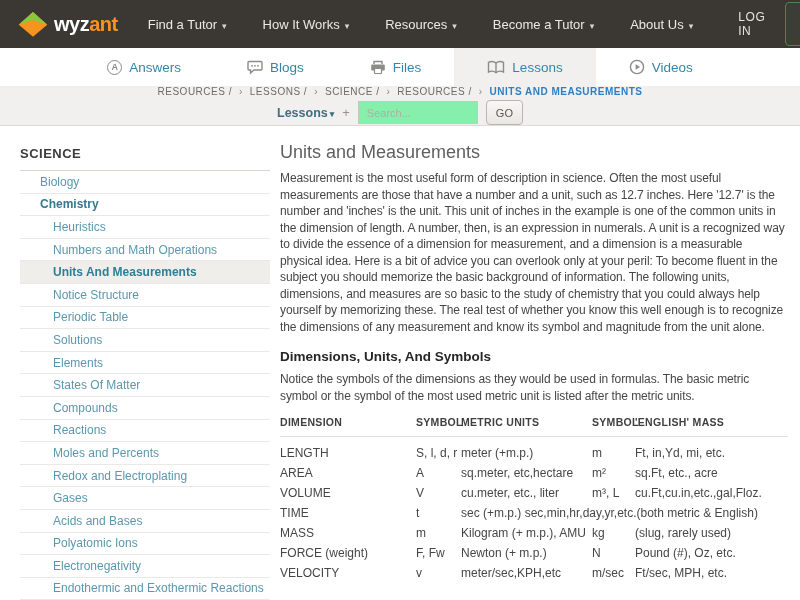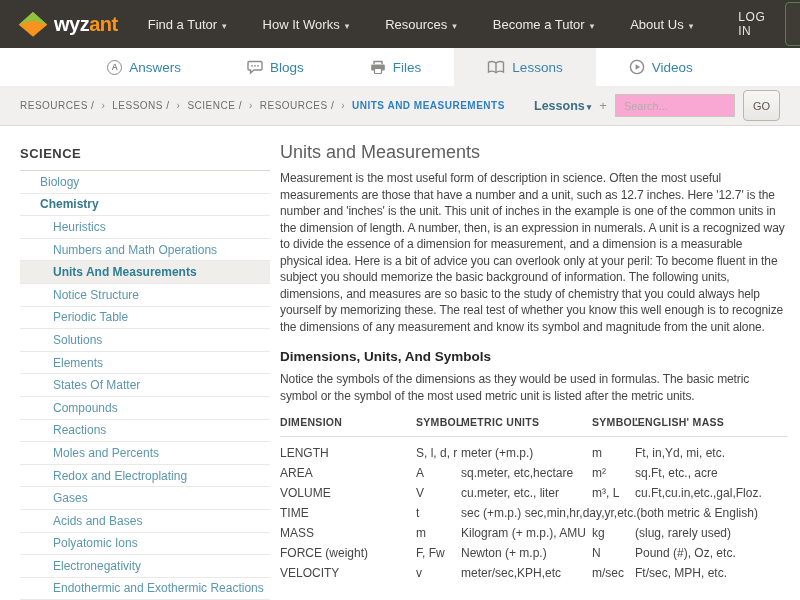--- a/index.html
+++ b/index.html
@@ -23,33 +23,33 @@
   .subnav { height:38px; background:#fff; display:flex; justify-content:center; }
   .tab { display:flex; align-items:center; gap:7px; padding:0 33px; height:38px;
     font-size:13.5px; color:#3585a8; cursor:pointer; }
   .tab.active { background:#f1f0ee; }
   .tab svg, .tab .circle-a { flex:none; }
   .circle-a { width:15px; height:15px; border:1.5px solid #8b8b89; border-radius:50%;
     font-size:9px; font-weight:bold; color:#8b8b89; display:flex; align-items:center; justify-content:center; }
 
   
   .crumbbar { height:40px; background:#f1f0ee; border-bottom:1px solid #ddd9d3;
-    display:flex; align-items:center; justify-content:space-between; padding:0 20px; }
+    display:flex; align-items:center; justify-content:space-between; padding:0 20px;flex-direction:column; }
   .crumbs { display:flex; align-items:center; gap:7px; font-size:10px; letter-spacing:0.5px; color:#6e6c68; }
   .crumb { cursor:pointer; white-space:nowrap; }
   .crumb-sep { color:#8a8884; }
   .crumb-current { color:#2f80c3; font-weight:bold; white-space:nowrap; }
   .searchgroup { display:flex; align-items:center; gap:8px; }
   .scope { font-size:12.5px; font-weight:bold; color:#3c6f85; cursor:pointer; }
   .scope .caret { color:#3c6f85; margin-left:2px; }
   .plus { color:#98958f; font-size:13px; cursor:pointer; }
   .searchbox { width:120px; height:23px; border:1px solid #c9c5bf; font-size:11px;
-    padding:0 8px; color:#555; background:#f9a8d4; outline:none; }
+    padding:0 8px; color:#555; background:#86efac; outline:none; }
   .searchbox::placeholder { color:#b0ada7; }
-  .gobtn { height:31px; padding:0 9px; font-size:11px; color:#5a5751;
+  .gobtn { height:25px; padding:0 9px; font-size:11px; color:#5a5751;
     background:linear-gradient(#f8f7f5,#e9e7e2); border:1px solid #b9b6af; border-radius:4px; cursor:pointer; }
 
   
   .content { position:relative; height:474px; }
   .sidebar { position:absolute; left:20px; top:20px; width:250px; }
   .sidebar-heading { font-size:13px; font-weight:bold; color:#3c3c3c; letter-spacing:0.5px;
     padding-bottom:9px; border-bottom:1px solid #d9d6d1; }
   .side-item { height:22.6px; display:flex; align-items:center; font-size:12px;
     color:#5b97ad; border-bottom:1px solid #ebe9e5; cursor:pointer; }
   .side-item.lv1 { padding-left:20px; }

